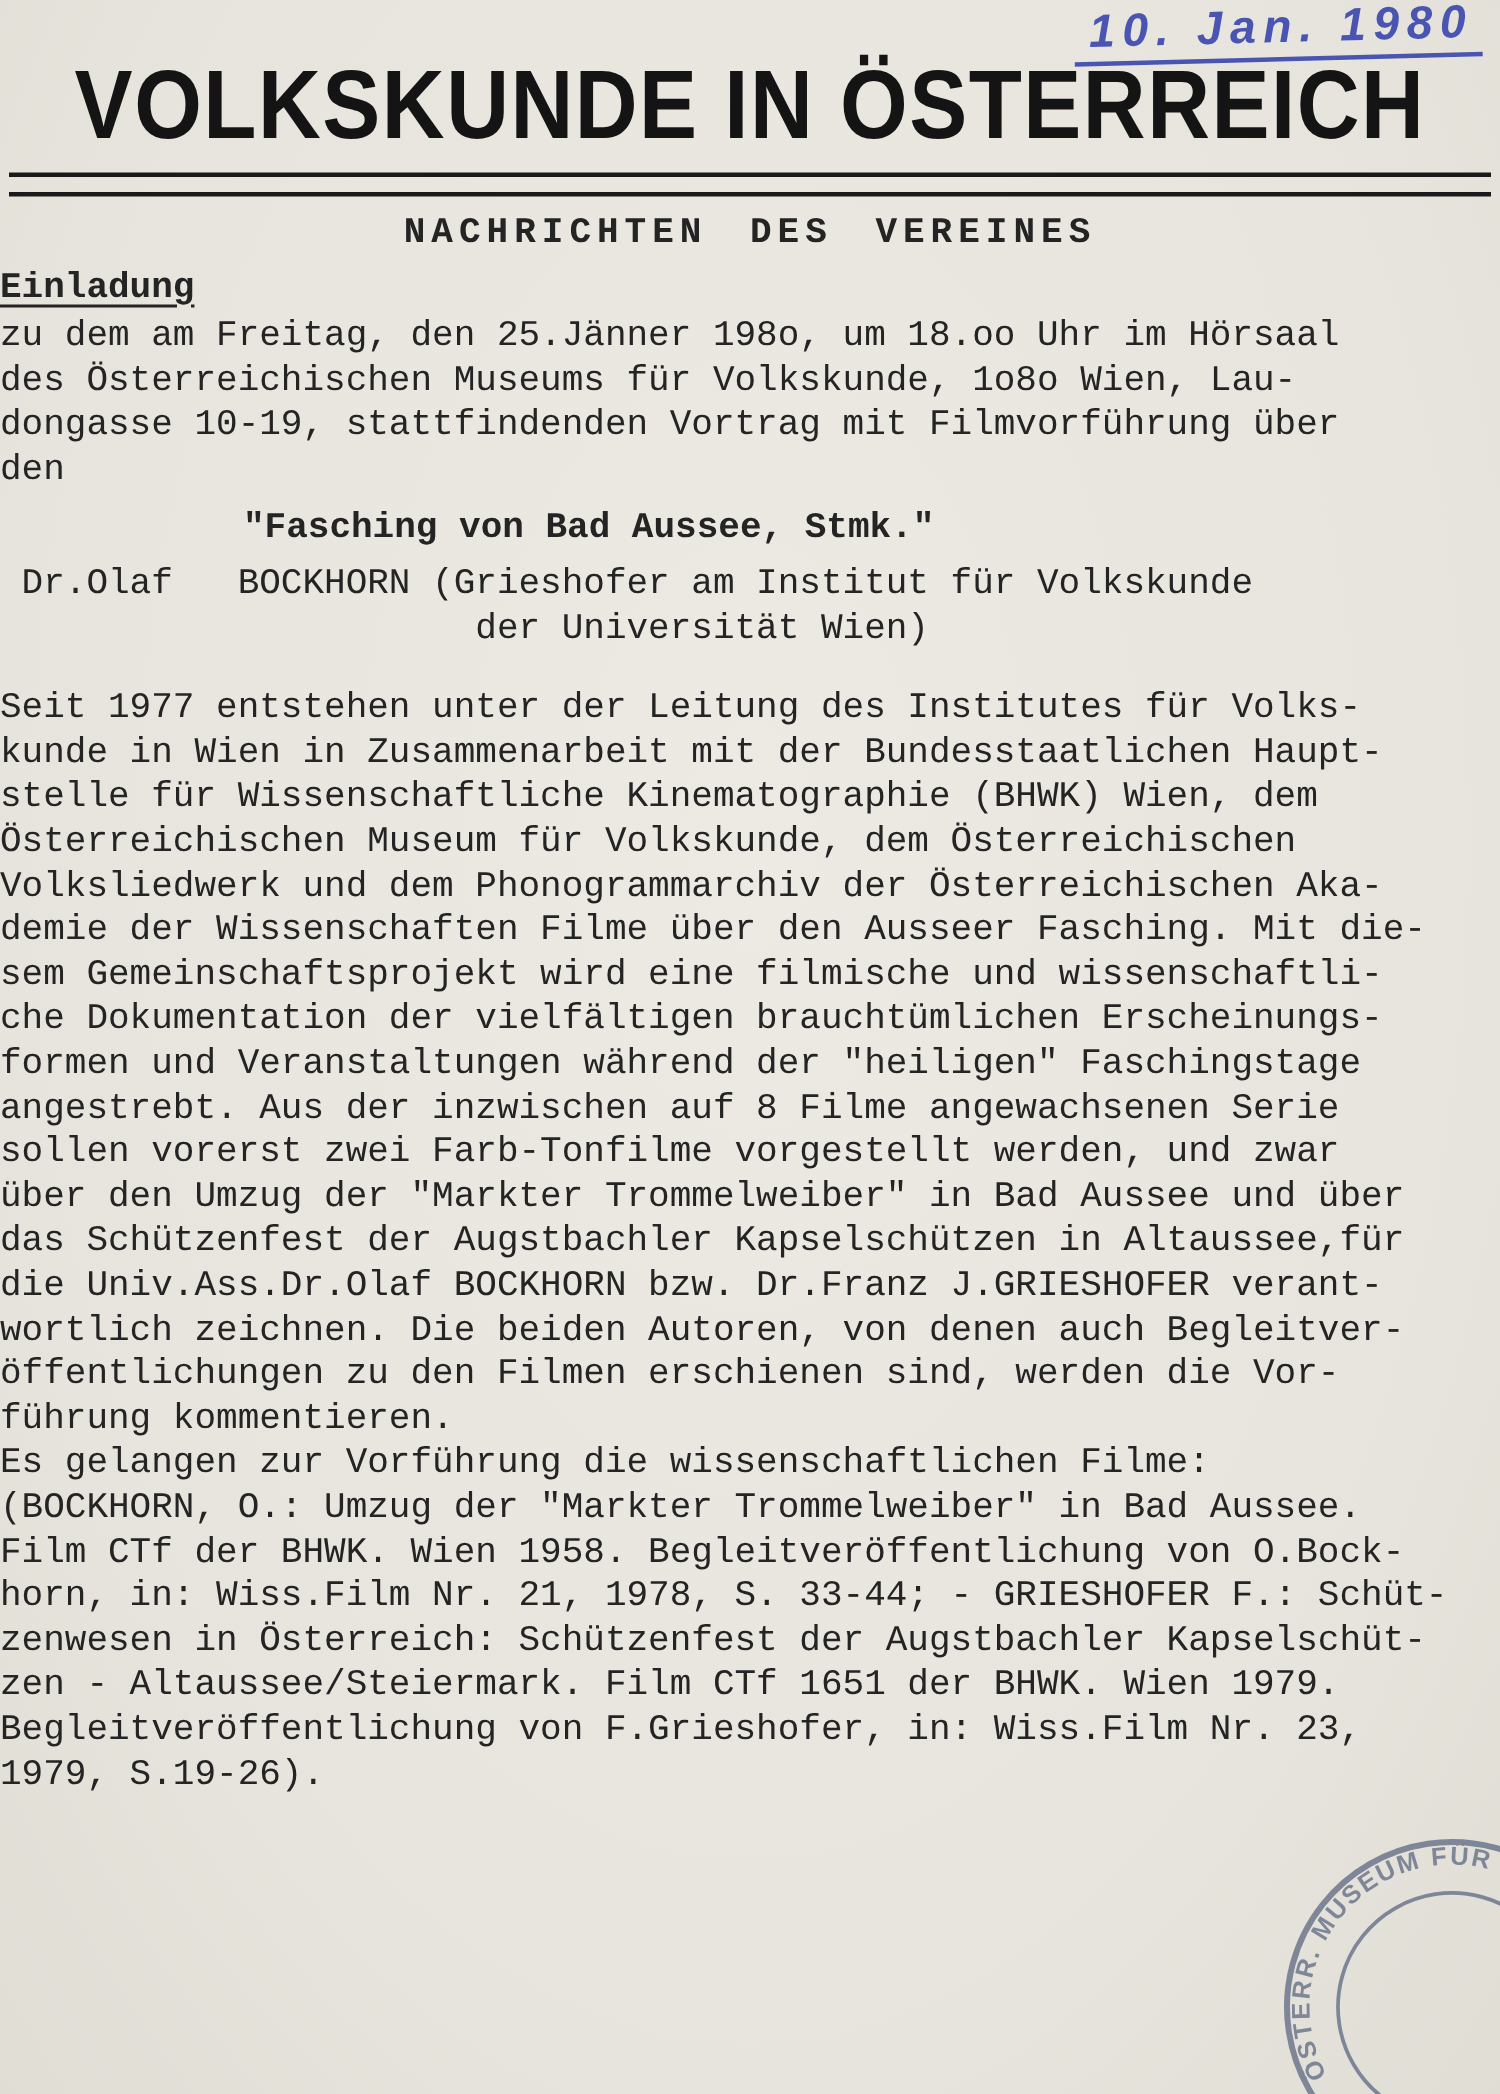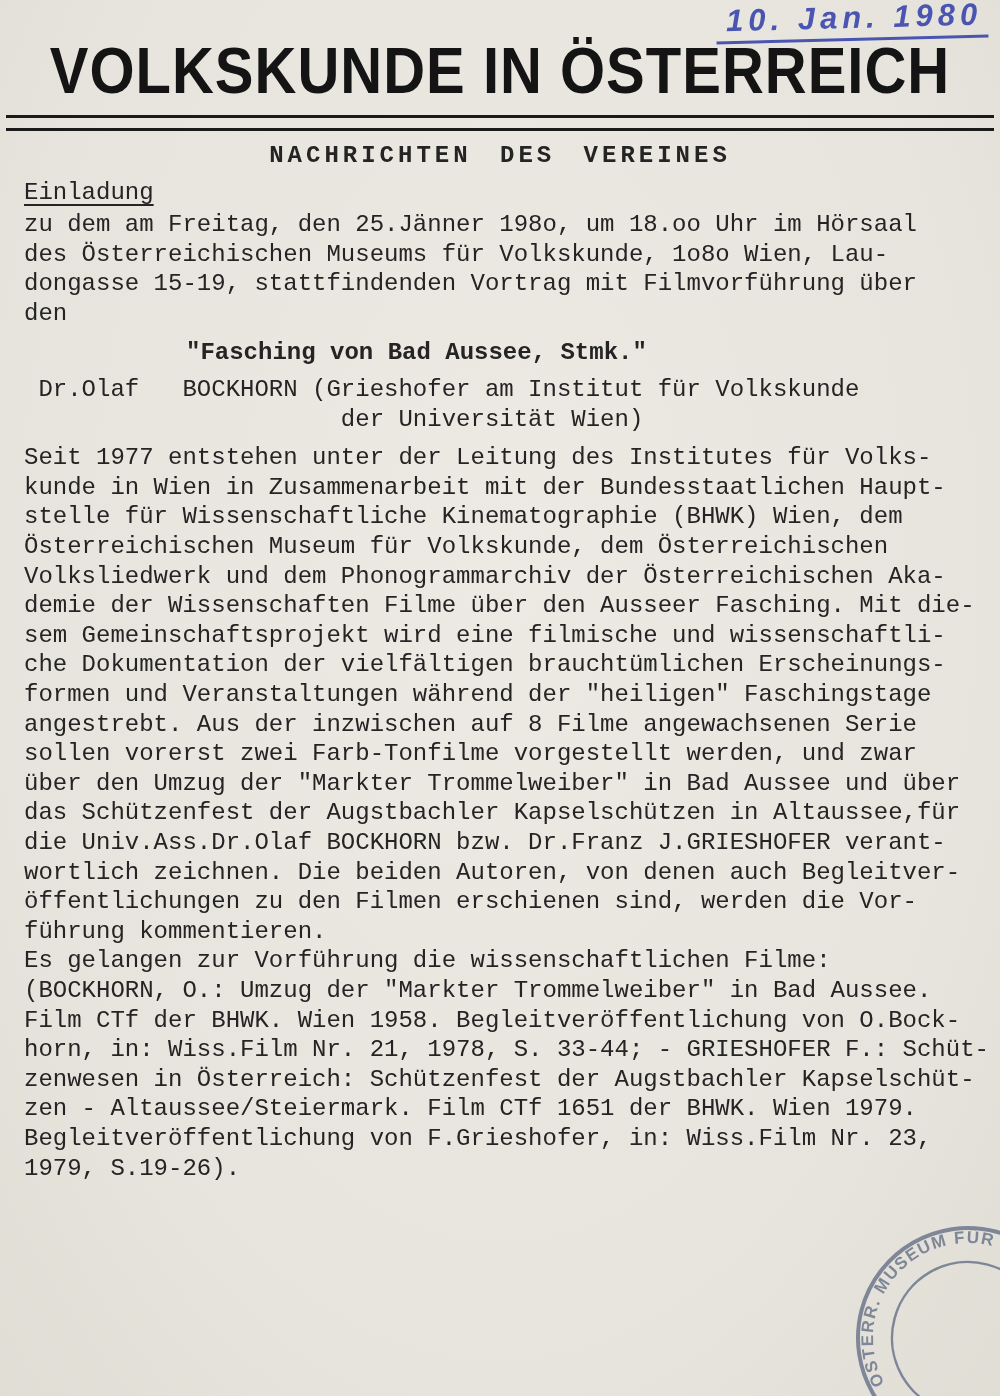--- a/index.html
+++ b/index.html
@@ -52,49 +52,49 @@
     justify-content: space-between;
     align-items: baseline;
     padding: 13px 30px 0;
     font-family: "Liberation Mono", "DejaVu Sans Mono", monospace;
     font-size: 25px;
     font-weight: bold;
     color: #222;
   }
 
   
-  .body-col { padding: 0 24px; }
+  .body-col { padding: 0 0; }
   .mono {
     font-family: "Liberation Mono", "DejaVu Sans Mono", monospace;
     font-size: 24px;
     line-height: 29.6px;
     white-space: pre;
     color: #242424;
   }
   .section-heading {
     margin-top: 10px;
     text-align: center;
     letter-spacing: 4px;
     word-spacing: 10px;
     font-weight: bold;
   }
   .invitation-label {
     margin-top: 7px;
-    font-weight: normal;
+    font-weight: bold;
     text-decoration: underline;
     text-underline-offset: 5px;
   }
   .intro-block { margin-top: 3px; }
   .event-title {
     margin: 9px 0 7px;
     padding-left: 162px;
     font-weight: bold;
   }
   .speaker-block { margin-top: 8px; }
-  .para-block-1 { margin-top: 9px; }
+  .para-block-1 { margin-top: 24px; }
   .para-block-2 { margin-top: 0; }
 
   
   .received-stamp {
     position: absolute;
     top: 0px;
     right: 12px;
     z-index: 5;
     font-family: "Liberation Sans", sans-serif;
     font-style: italic;
@@ -136,21 +136,21 @@
   <div class="rule thin"></div>
 
   <div class="body-col">
 
     <div class="mono section-heading">NACHRICHTEN DES VEREINES</div>
 
     <div class="mono invitation-label">Einladung</div>
 
     <div class="mono intro-block">zu dem am Freitag, den 25.Jänner 198o, um 18.oo Uhr im Hörsaal
 des Österreichischen Museums für Volkskunde, 1o8o Wien, Lau-
-dongasse 15-19, stattfindenden Vortrag mit Filmvorführung über
+dongasse 10-19, stattfindenden Vortrag mit Filmvorführung über
 den</div>
 
     <div class="mono event-title">"Fasching von Bad Aussee, Stmk."</div>
 
     <div class="mono speaker-block"> Dr.Olaf   BOCKHORN (Grieshofer am Institut für Volkskunde
                       der Universität Wien)</div>
 
 
     <div class="mono para-block-1">Seit 1977 entstehen unter der Leitung des Institutes für Volks-
 kunde in Wien in Zusammenarbeit mit der Bundesstaatlichen Haupt-

